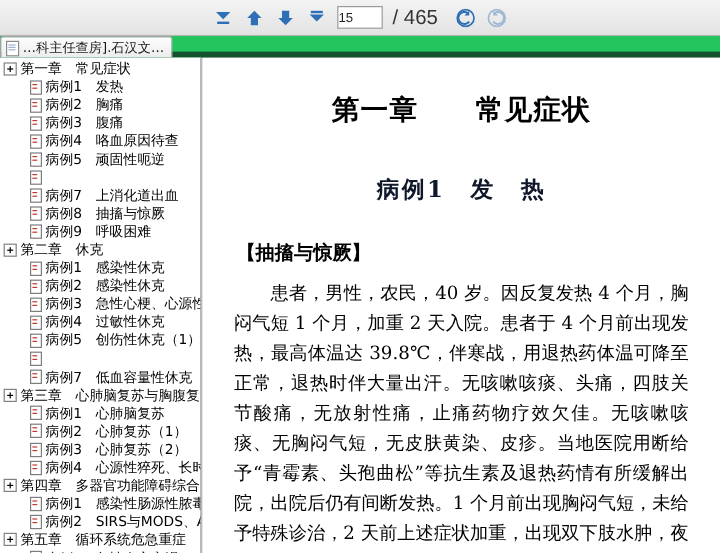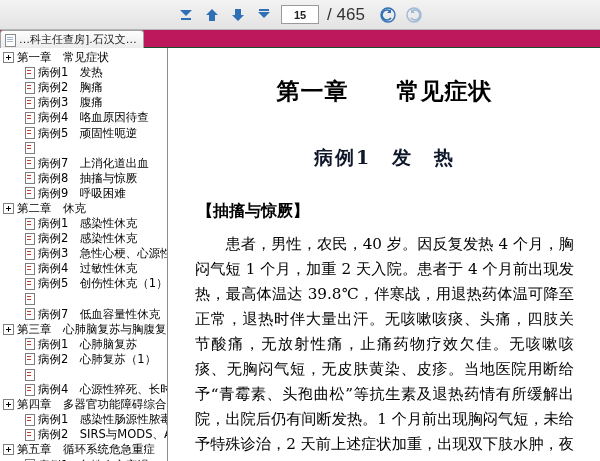--- a/index.html
+++ b/index.html
@@ -50,41 +50,40 @@
     cursor: pointer;
   }
   .tb-btn svg { display: block; }
   .page-input {
     width: 36px;
     height: 17px;
     border: 1px solid #9a9a9a;
     background: #ffffff;
     font-size: 11px;
     font-family: "Liberation Sans", sans-serif;
-    text-align: center;
+    text-align: left;
     margin: 0 4px 0 2px;
     padding: 0;
     color: #222;
-    font-weight: bold;
   }
   .page-total {
     font-size: 17px;
     color: #333;
     font-family: "Liberation Sans", sans-serif;
     margin-right: 8px;
   }
 
   
   .tabstrip {
     position: absolute;
     top: 30px; left: 0;
     width: 600px;
     height: 18px;
-    background: #be185d;
-    border-bottom: 1px solid #14532d;
+    background: #22c55e;
+    border-bottom: 5px solid #14532d;
     box-sizing: border-box;
     text-align: right;
   }
   .tab {
     position: absolute;
     left: 0; top: 0;
     height: 18px;
     max-width: 178px;
     padding: 0 6px 0 18px;
     background: linear-gradient(#fdfdfd, #ececec);
@@ -394,20 +393,21 @@
         <li class="toc-item level2">
             <span class="toc-bullet"></span>
             <span class="toc-label">病例1　心肺脑复苏</span>
           </li>
         <li class="toc-item level2">
             <span class="toc-bullet"></span>
             <span class="toc-label">病例2　心肺复苏（1）</span>
           </li>
         <li class="toc-item level2">
             <span class="toc-bullet"></span>
+            <span class="toc-label">病例3　心肺复苏（2）</span>
           </li>
         <li class="toc-item level2">
             <span class="toc-bullet"></span>
             <span class="toc-label">病例4　心源性猝死、长时间脑</span>
           </li>
         <li class="toc-item level1">
             <span class="toc-expander has closed"></span>
             <span class="toc-label">第四章　多器官功能障碍综合</span>
           </li>
         <li class="toc-item level2">

